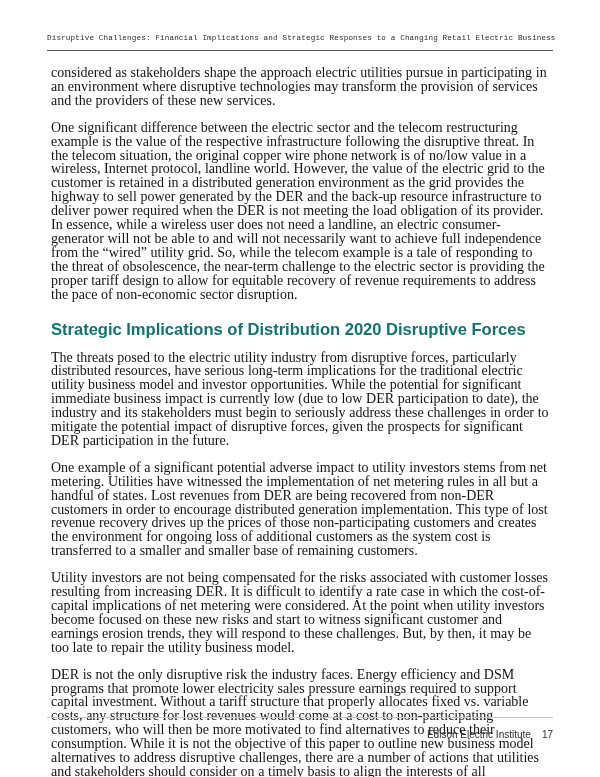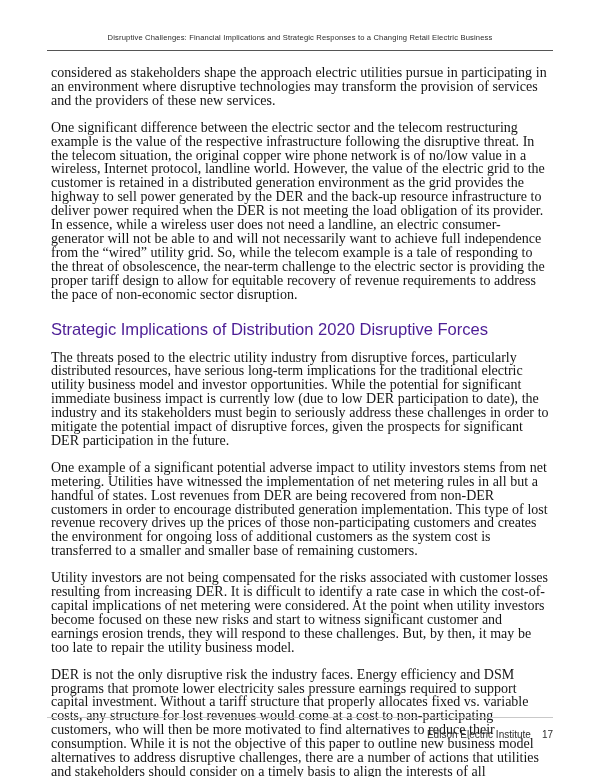--- a/index.html
+++ b/index.html
@@ -24,21 +24,21 @@
     background: #ffffff;
   }
 
   
   .running-head {
     position: absolute;
     left: 47px;
     top: 33px;
     width: 506px;
     text-align: center;
-    font-family: Liberation Sans, sans-serif;
+    font-family: Liberation Mono, monospace;
     font-size: 7.6px;
     line-height: 10px;
     letter-spacing: 0.02em;
     color: #2a2a2a;
     white-space: nowrap;
   }
   .header-rule {
     position: absolute;
     left: 47px;
     top: 50px;
@@ -60,25 +60,25 @@
     font-size: 14px;
     line-height: 13.9px;
     text-align: left;
     color: #141414;
     word-spacing: 0.01em;
   }
 
   h2.section-heading {
     margin: 17px 0 11px 0;
     font-family: "Liberation Sans", "DejaVu Sans", sans-serif;
-    font-weight: 400;
+    font-weight: 700;
     font-size: 16.6px;
     line-height: 21px;
     letter-spacing: -0.002em;
-    color: #4c1d95;
+    color: #0f766e;
   }
 
   
   .footer-rule {
     position: absolute;
     left: 47px;
     top: 717px;
     width: 506px;
     height: 1px;
     background: #c9c9c9;

